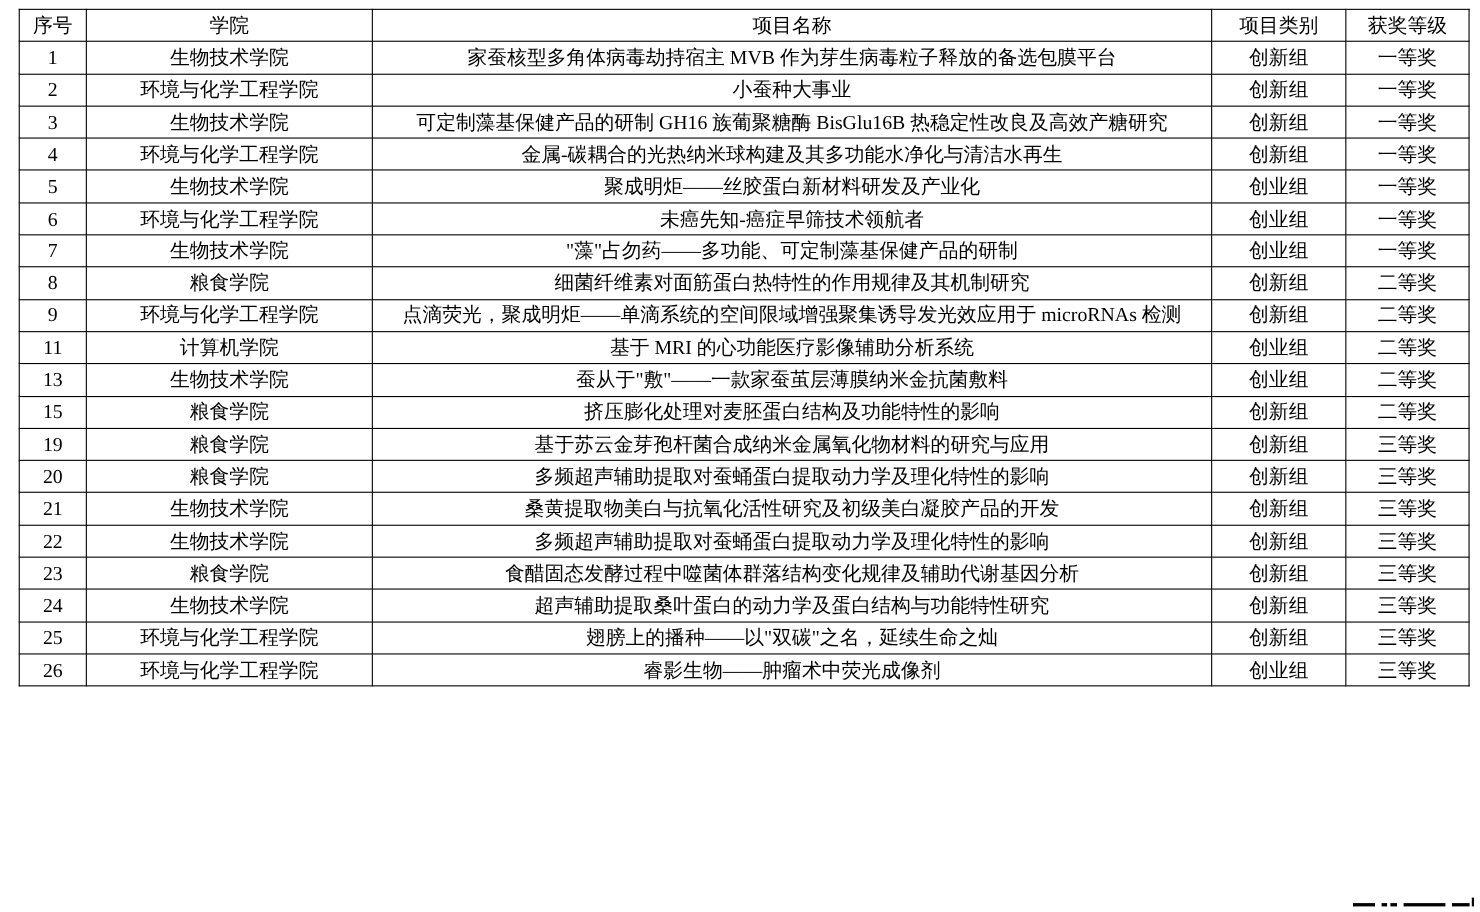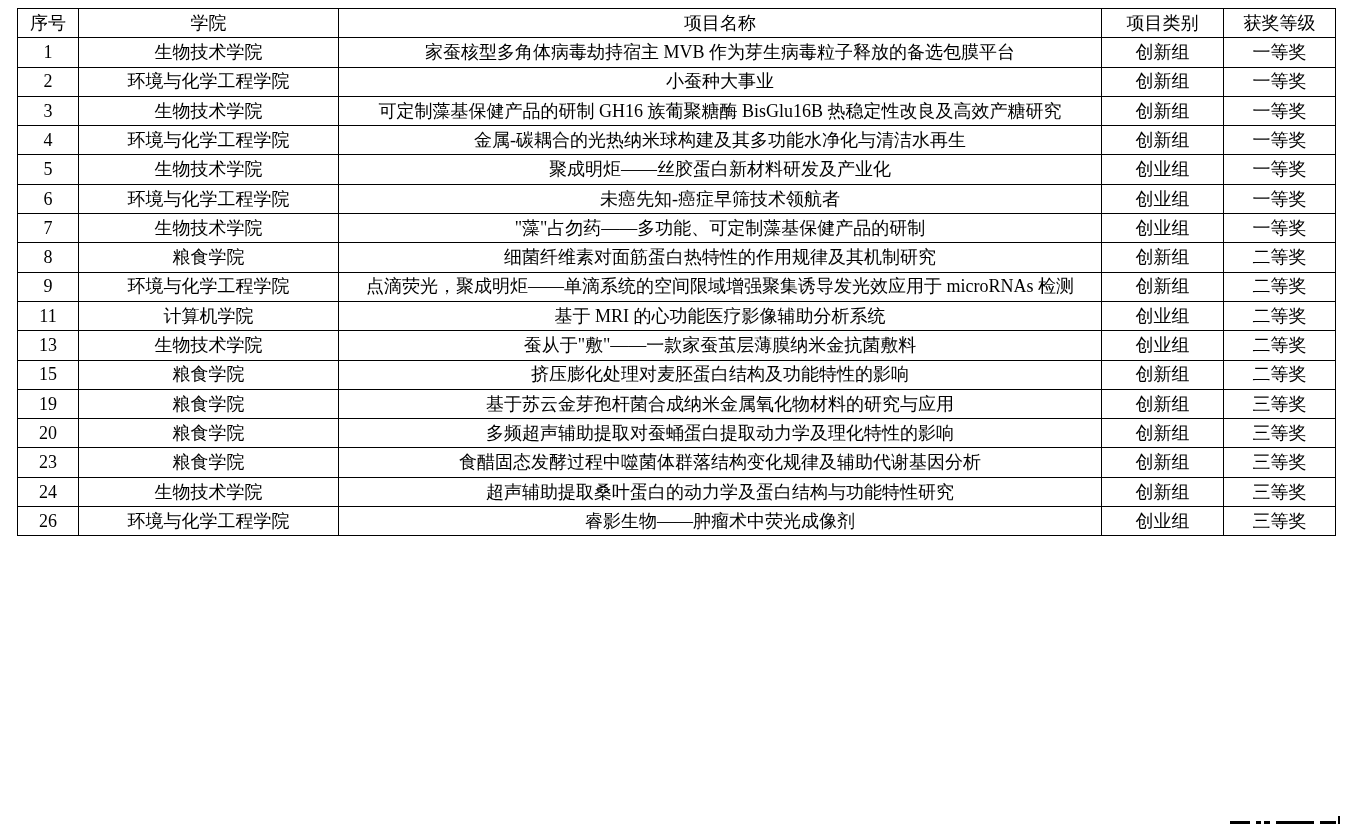--- a/index.html
+++ b/index.html
@@ -150,30 +150,51 @@
         <td>三等奖</td>
       </tr>
       <tr>
         <td>20</td>
         <td>粮食学院</td>
         <td>多频超声辅助提取对蚕蛹蛋白提取动力学及理化特性的影响</td>
         <td>创新组</td>
         <td>三等奖</td>
       </tr>
       <tr>
+        <td>21</td>
+        <td>生物技术学院</td>
+        <td>桑黄提取物美白与抗氧化活性研究及初级美白凝胶产品的开发</td>
+        <td>创新组</td>
+        <td>三等奖</td>
+      </tr>
+      <tr>
+        <td>22</td>
+        <td>生物技术学院</td>
+        <td>多频超声辅助提取对蚕蛹蛋白提取动力学及理化特性的影响</td>
+        <td>创新组</td>
+        <td>三等奖</td>
+      </tr>
+      <tr>
         <td>23</td>
         <td>粮食学院</td>
         <td>食醋固态发酵过程中噬菌体群落结构变化规律及辅助代谢基因分析</td>
         <td>创新组</td>
         <td>三等奖</td>
       </tr>
       <tr>
         <td>24</td>
         <td>生物技术学院</td>
         <td>超声辅助提取桑叶蛋白的动力学及蛋白结构与功能特性研究</td>
+        <td>创新组</td>
+        <td>三等奖</td>
+      </tr>
+      <tr>
+        <td>25</td>
+        <td>环境与化学工程学院</td>
+        <td>翅膀上的播种——以"双碳"之名，延续生命之灿</td>
         <td>创新组</td>
         <td>三等奖</td>
       </tr>
       <tr>
         <td>26</td>
         <td>环境与化学工程学院</td>
         <td>睿影生物——肿瘤术中荧光成像剂</td>
         <td>创业组</td>
         <td>三等奖</td>
       </tr>

